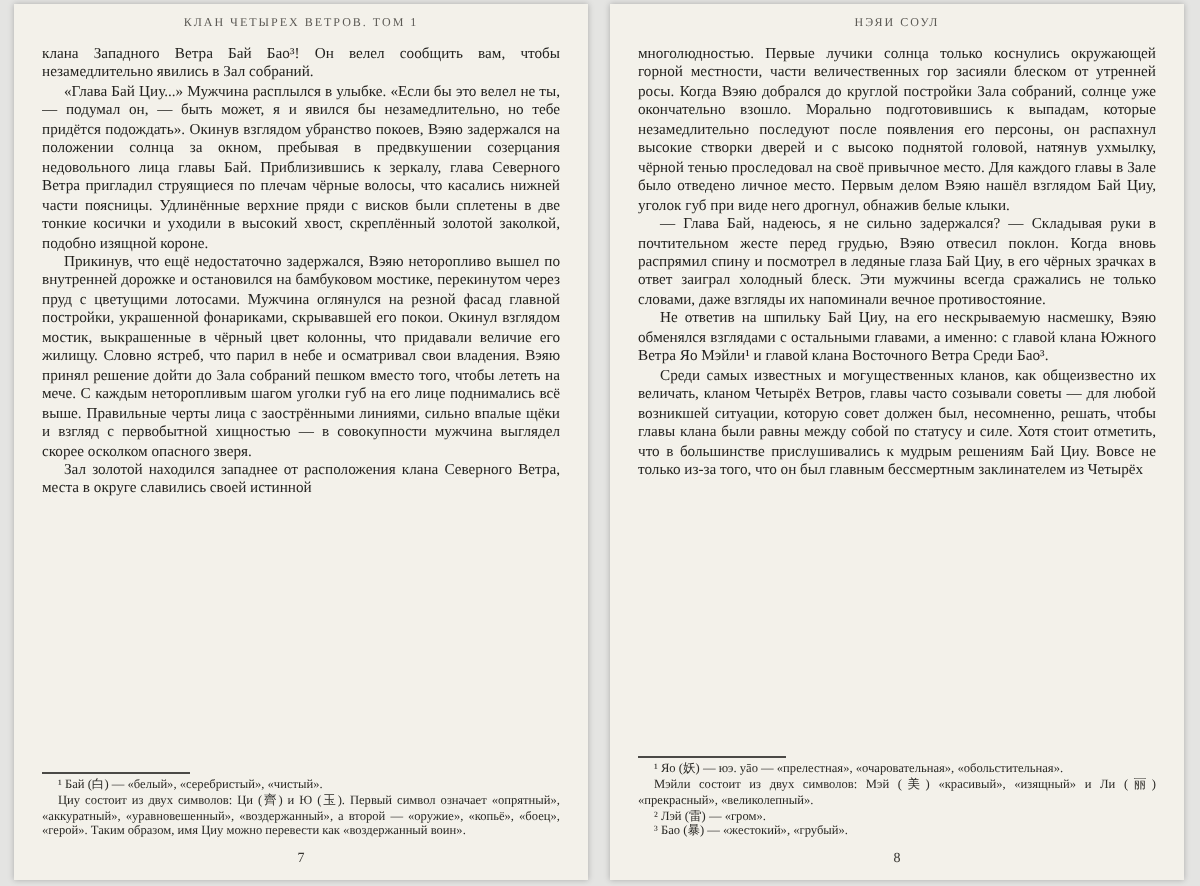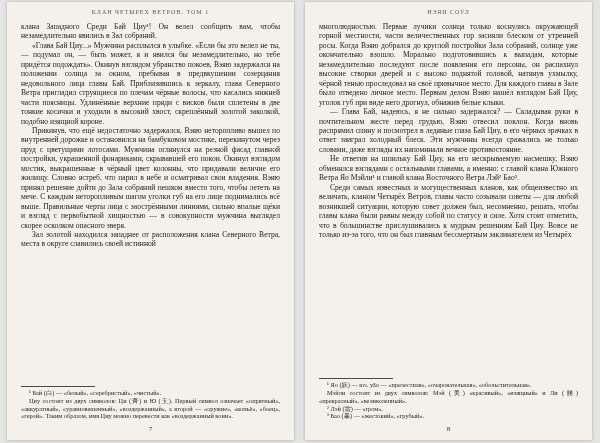--- a/index.html
+++ b/index.html
@@ -88,39 +88,39 @@
 </style>
 </head>
 <body>
 
 <div class="canvas">
   <div class="spread">
 
     <div class="page">
       <div class="running-header">КЛАН ЧЕТЫРЕХ ВЕТРОВ. ТОМ 1</div>
       <div class="body-text">
-        <p class="no-indent">клана Западного Среди Бай Циу¹! Он велел сообщить вам, чтобы незамедлительно явились в Зал собраний.</p>
+        <p class="no-indent">клана Западного Ветра Бай Бао³! Он велел сообщить вам, чтобы незамедлительно явились в Зал собраний.</p>
         <p>«Глава Бай Циу...» Мужчина расплылся в улыбке. «Если бы это велел не ты, — подумал он, — быть может, я и явился бы незамедлительно, но тебе придётся подождать». Окинув взглядом убранство покоев, Вэяю задержался на положении солнца за окном, пребывая в предвкушении созерцания недовольного лица главы Бай. Приблизившись к зеркалу, глава Северного Ветра пригладил струящиеся по плечам чёрные волосы, что касались нижней части поясницы. Удлинённые верхние пряди с висков были сплетены в две тонкие косички и уходили в высокий хвост, скреплённый золотой заколкой, подобно изящной короне.</p>
         <p>Прикинув, что ещё недостаточно задержался, Вэяю неторопливо вышел по внутренней дорожке и остановился на бамбуковом мостике, перекинутом через пруд с цветущими лотосами. Мужчина оглянулся на резной фасад главной постройки, украшенной фонариками, скрывавшей его покои. Окинул взглядом мостик, выкрашенные в чёрный цвет колонны, что придавали величие его жилищу. Словно ястреб, что парил в небе и осматривал свои владения. Вэяю принял решение дойти до Зала собраний пешком вместо того, чтобы лететь на мече. С каждым неторопливым шагом уголки губ на его лице поднимались всё выше. Правильные черты лица с заострёнными линиями, сильно впалые щёки и взгляд с первобытной хищностью — в совокупности мужчина выглядел скорее осколком опасного зверя.</p>
         <p>Зал золотой находился западнее от расположения клана Северного Ветра, места в округе славились своей истинной</p>
       </div>
       <div class="footnote-rule"></div>
       <div class="footnotes">
         <p>¹ Бай (白) — «белый», «серебристый», «чистый».</p>
         <p>Циу состоит из двух символов: Ци (齊) и Ю (玉). Первый символ означает «опрятный», «аккуратный», «уравновешенный», «воздержанный», а второй — «оружие», «копьё», «боец», «герой». Таким образом, имя Циу можно перевести как «воздержанный воин».</p>
       </div>
       <div class="page-number">7</div>
     </div>
 
     <div class="page">
       <div class="running-header">НЭЯИ СОУЛ</div>
       <div class="body-text">
         <p class="no-indent">многолюдностью. Первые лучики солнца только коснулись окружающей горной местности, части величественных гор засияли блеском от утренней росы. Когда Вэяю добрался до круглой постройки Зала собраний, солнце уже окончательно взошло. Морально подготовившись к выпадам, которые незамедлительно последуют после появления его персоны, он распахнул высокие створки дверей и с высоко поднятой головой, натянув ухмылку, чёрной тенью проследовал на своё привычное место. Для каждого главы в Зале было отведено личное место. Первым делом Вэяю нашёл взглядом Бай Циу, уголок губ при виде него дрогнул, обнажив белые клыки.</p>
         <p>— Глава Бай, надеюсь, я не сильно задержался? — Складывая руки в почтительном жесте перед грудью, Вэяю отвесил поклон. Когда вновь распрямил спину и посмотрел в ледяные глаза Бай Циу, в его чёрных зрачках в ответ заиграл холодный блеск. Эти мужчины всегда сражались не только словами, даже взгляды их напоминали вечное противостояние.</p>
-        <p>Не ответив на шпильку Бай Циу, на его нескрываемую насмешку, Вэяю обменялся взглядами с остальными главами, а именно: с главой клана Южного Ветра Яо Мэйли¹ и главой клана Восточного Ветра Лэй² Бао³.</p>
+        <p>Не ответив на шпильку Бай Циу, на его нескрываемую насмешку, Вэяю обменялся взглядами с остальными главами, а именно: с главой клана Южного Ветра Яо Мэйли¹ и главой клана Восточного Ветра Среди Бао³.</p>
         <p>Среди самых известных и могущественных кланов, как общеизвестно их величать, кланом Четырёх Ветров, главы часто созывали советы — для любой возникшей ситуации, которую совет должен был, несомненно, решать, чтобы главы клана были равны между собой по статусу и силе. Хотя стоит отметить, что в большинстве прислушивались к мудрым решениям Бай Циу. Вовсе не только из-за того, что он был главным бессмертным заклинателем из Четырёх</p>
       </div>
       <div class="footnote-rule"></div>
       <div class="footnotes">
         <p>¹ Яо (妖) — юэ. yāo — «прелестная», «очаровательная», «обольстительная».</p>
         <p>Мэйли состоит из двух символов: Мэй (美) «красивый», «изящный» и Ли (丽) «прекрасный», «великолепный».</p>
         <p>² Лэй (雷) — «гром».</p>
         <p>³ Бао (暴) — «жестокий», «грубый».</p>
       </div>
       <div class="page-number">8</div>

